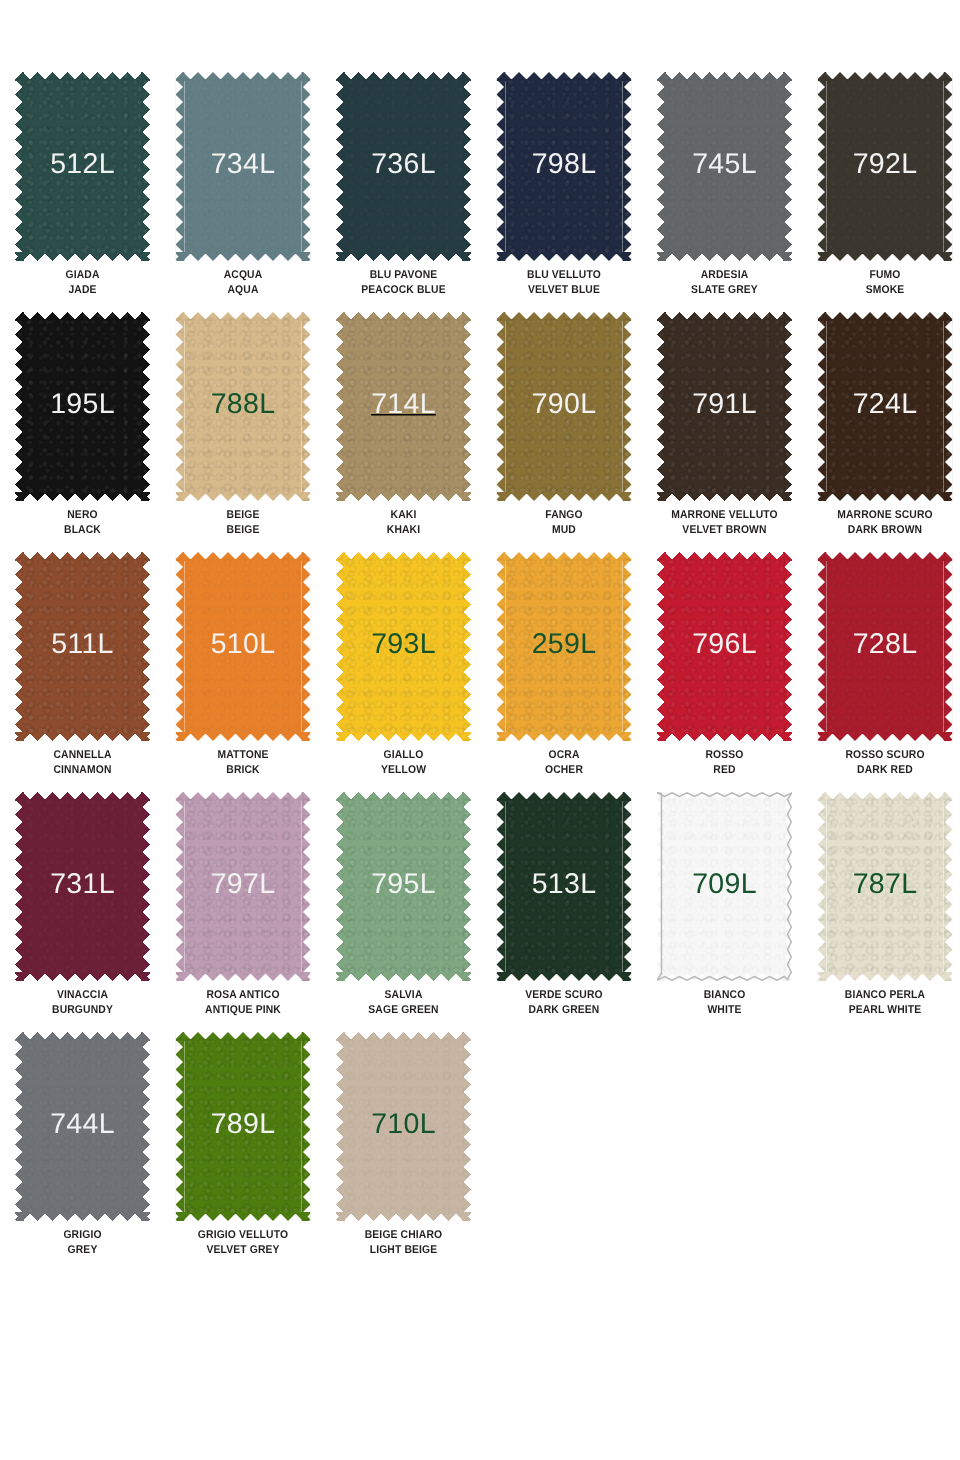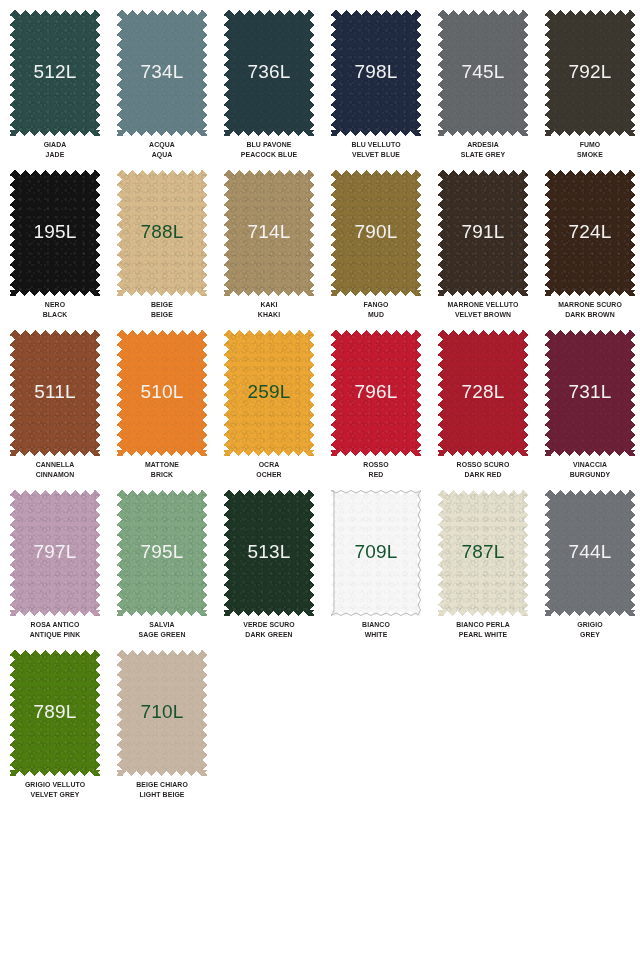--- a/index.html
+++ b/index.html
@@ -18,20 +18,21 @@
     padding:0;
     margin:0;
   }
   .grid{
     display:grid;
     grid-template-columns:repeat(6,107px);
     grid-auto-rows:160px;
     padding-left:10px;
     padding-top:10px;
     box-sizing:border-box;
+    margin-top:38px;
   }
   .cell{
     width:107px;
     height:160px;
     position:relative;
   }
   .swatch-wrap{
     position:relative;
     width:90px;
     height:126px;
@@ -223,21 +224,21 @@
             <span class="code dark">788L</span>
           </div>
           <div class="labels">
             <div>BEIGE</div>
             <div>BEIGE</div>
           </div>
         </div>
       </div>
       <div class="cell">
         <div class="swatch-wrap">
-          <div class="swatch grain-strong" title="714L" style="background: rgb(168, 144, 102);">
+          <div class="swatch grain-strong" title="714L" style="background: rgb(168, 144, 102); text-decoration: underline;">
             <span class="code light">714L</span>
           </div>
           <div class="labels">
             <div>KAKI</div>
             <div>KHAKI</div>
           </div>
         </div>
       </div>
       <div class="cell">
         <div class="swatch-wrap">
@@ -284,20 +285,31 @@
         </div>
       </div>
       <div class="cell">
         <div class="swatch-wrap">
           <div class="swatch grain-soft" title="510L" style="background: rgb(232, 128, 42);">
             <span class="code light">510L</span>
           </div>
           <div class="labels">
             <div>MATTONE</div>
             <div>BRICK</div>
+          </div>
+        </div>
+      </div>
+      <div class="cell">
+        <div class="swatch-wrap">
+          <div class="swatch" title="793L" style="background: rgb(245, 196, 35);">
+            <span class="code dark">793L</span>
+          </div>
+          <div class="labels">
+            <div>GIALLO</div>
+            <div>YELLOW</div>
           </div>
         </div>
       </div>
       <div class="cell">
         <div class="swatch-wrap">
           <div class="swatch" title="259L" style="background: rgb(235, 166, 51);">
             <span class="code dark">259L</span>
           </div>
           <div class="labels">
             <div>OCRA</div>

